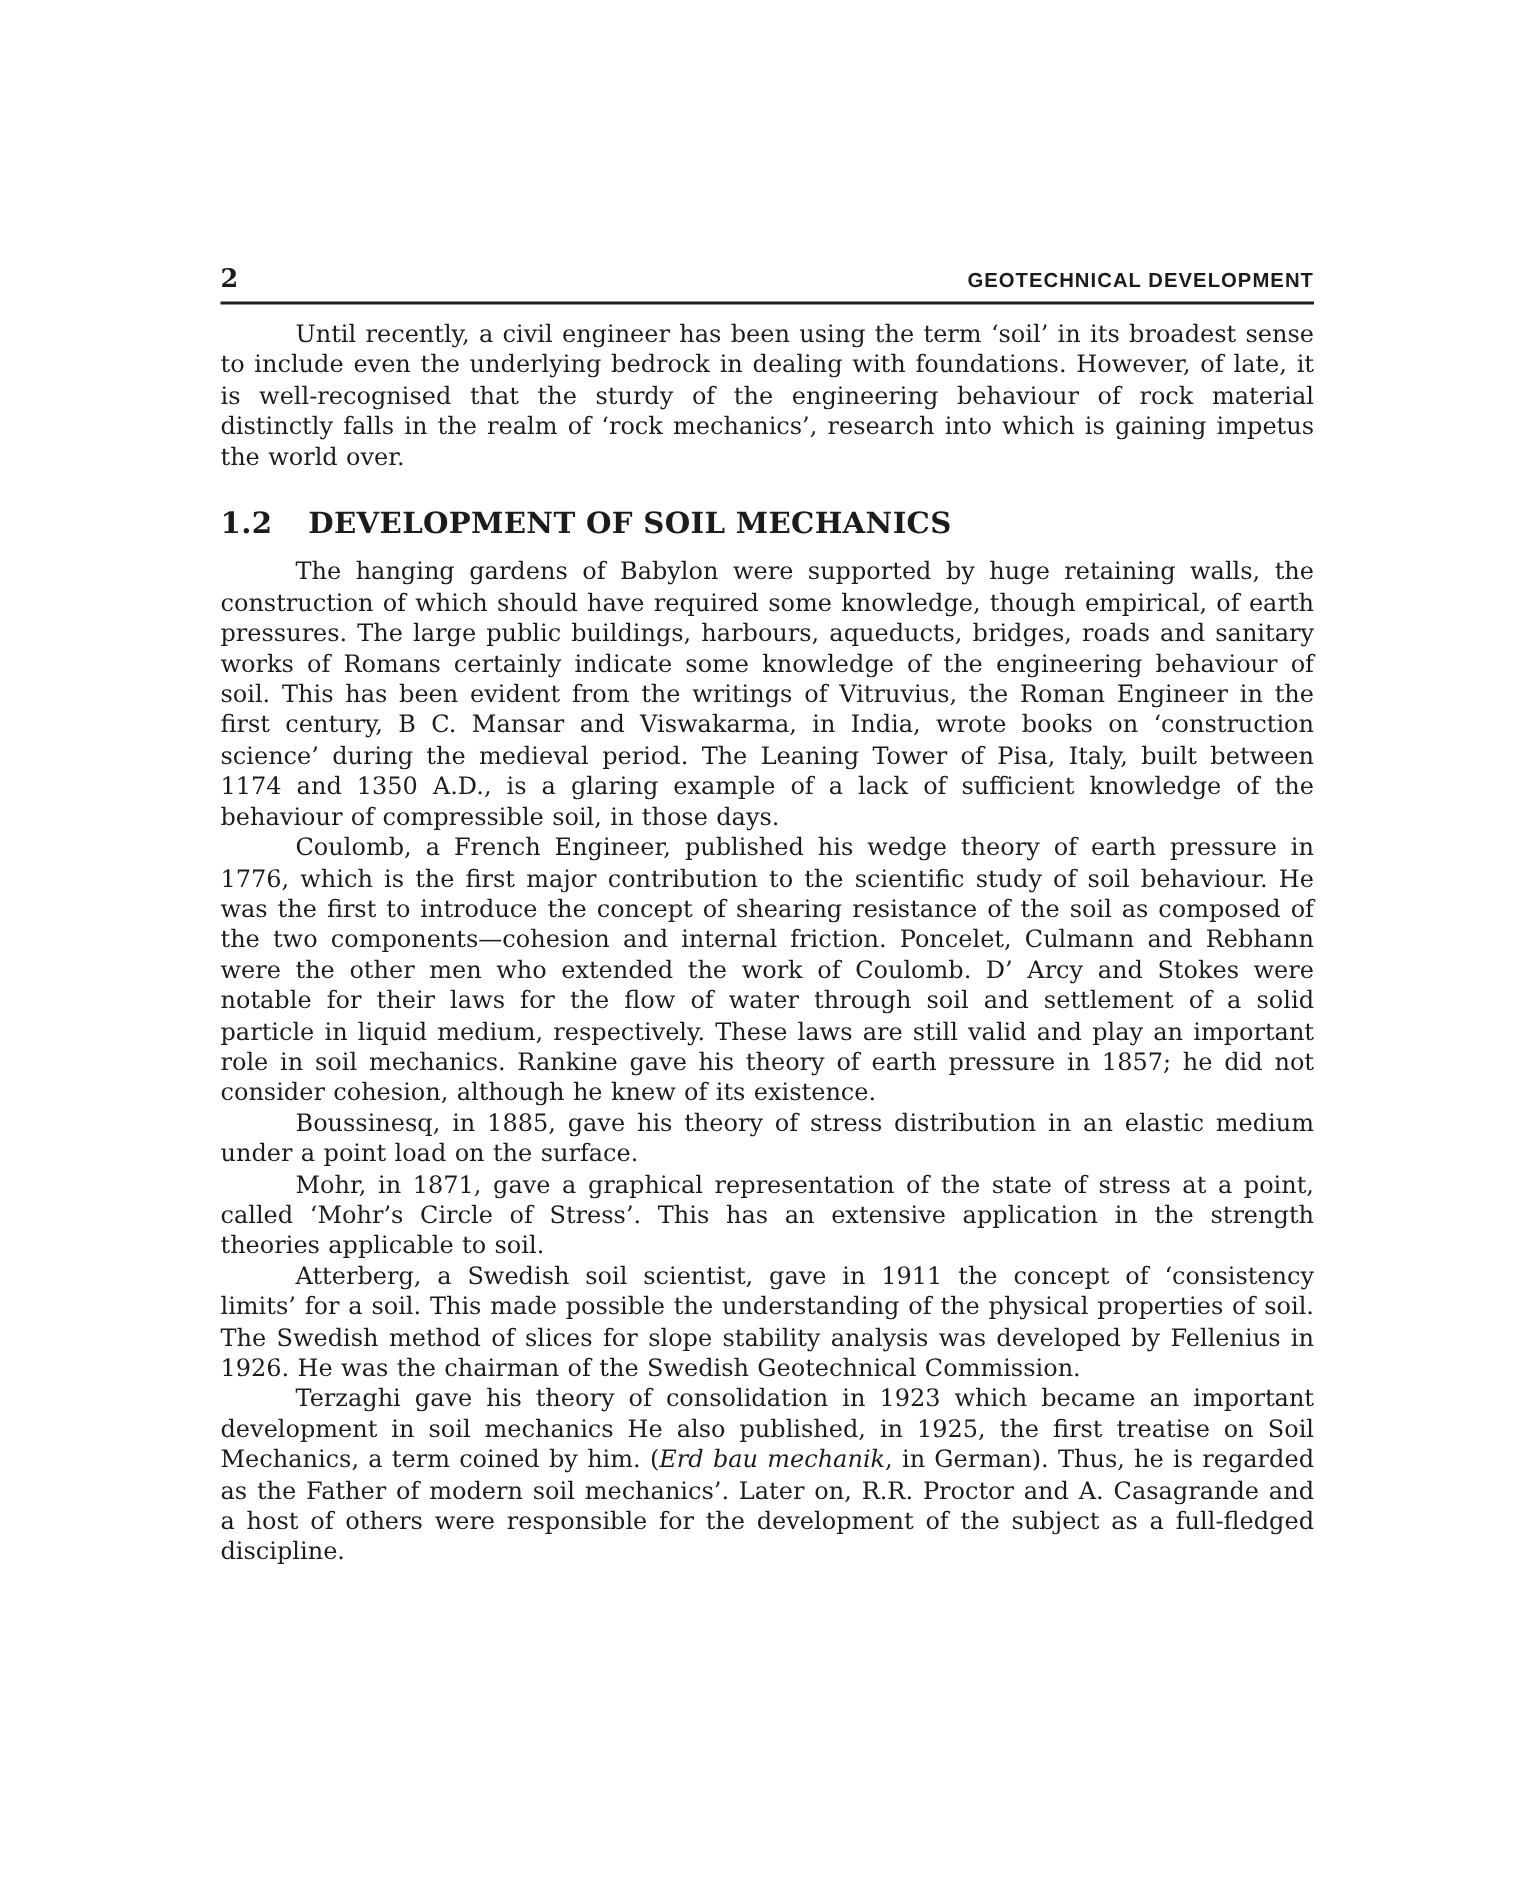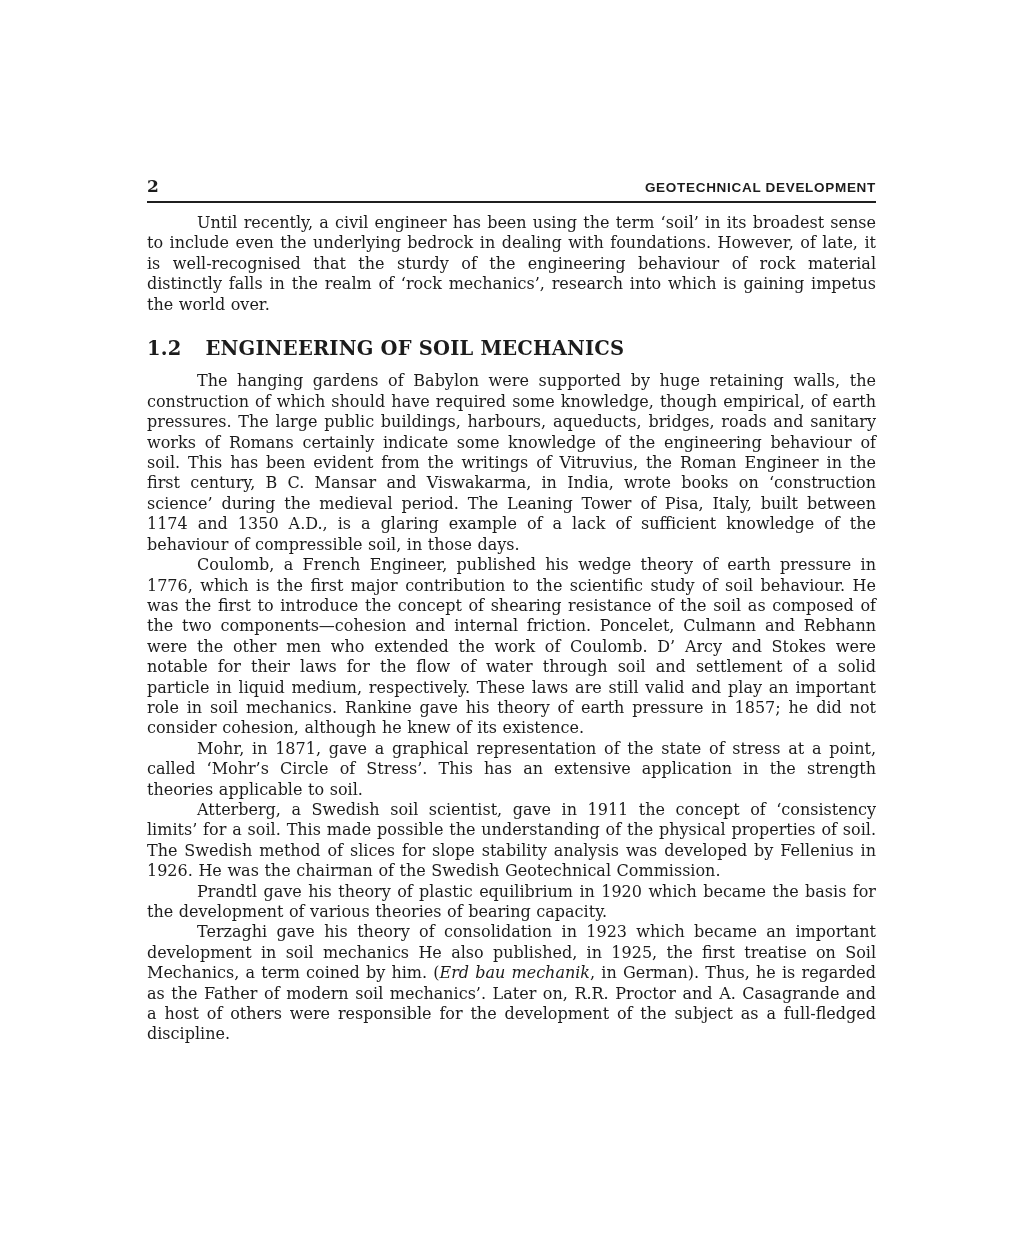--- a/index.html
+++ b/index.html
@@ -74,23 +74,23 @@
   <div class="page-header">
     <span class="page-number">2</span>
     <span class="running-title">GEOTECHNICAL DEVELOPMENT</span>
   </div>
   <div class="header-rule"></div>
 
   <p class="para indent intro-para">Until recently, a civil engineer has been using the term ‘soil’ in its broadest sense to include even the underlying bedrock in dealing with foundations. However, of late, it is well-recognised that the sturdy of the engineering behaviour of rock material distinctly falls in the realm of ‘rock mechanics’, research into which is gaining impetus the world over.</p>
 
   <h2 class="section-heading">
     <span class="section-number">1.2</span>
-    <span class="section-title">ENGINEERING OF SOIL MECHANICS</span>
+    <span class="section-title">DEVELOPMENT OF SOIL MECHANICS</span>
   </h2>
 
   <p class="para indent">The hanging gardens of Babylon were supported by huge retaining walls, the construction of which should have required some knowledge, though empirical, of earth pressures. The large public buildings, harbours, aqueducts, bridges, roads and sanitary works of Romans certainly indicate some knowledge of the engineering behaviour of soil. This has been evident from the writings of Vitruvius, the Roman Engineer in the first century, B C. Mansar and Viswakarma, in India, wrote books on ‘construction science’ during the medieval period. The Leaning Tower of Pisa, Italy, built between 1174 and 1350 A.D., is a glaring example of a lack of sufficient knowledge of the behaviour of compressible soil, in those days.</p>
   <p class="para indent">Coulomb, a French Engineer, published his wedge theory of earth pressure in 1776, which is the first major contribution to the scientific study of soil behaviour. He was the first to introduce the concept of shearing resistance of the soil as composed of the two components—cohesion and internal friction. Poncelet, Culmann and Rebhann were the other men who extended the work of Coulomb. D’ Arcy and Stokes were notable for their laws for the flow of water through soil and settlement of a solid particle in liquid medium, respectively. These laws are still valid and play an important role in soil mechanics. Rankine gave his theory of earth pressure in 1857; he did not consider cohesion, although he knew of its existence.</p>
+  <p class="para indent">Boussinesq, in 1885, gave his theory of stress distribution in an elastic medium under a point load on the surface.</p>
   <p class="para indent">Mohr, in 1871, gave a graphical representation of the state of stress at a point, called ‘Mohr’s Circle of Stress’. This has an extensive application in the strength theories applicable to soil.</p>
   <p class="para indent">Atterberg, a Swedish soil scientist, gave in 1911 the concept of ‘consistency limits’ for a soil. This made possible the understanding of the physical properties of soil. The Swedish method of slices for slope stability analysis was developed by Fellenius in 1926. He was the chairman of the Swedish Geotechnical Commission.</p>
-  <p class="para indent">Prandtl gave his theory of plastic equilibrium in 1920 which became the basis for the development of various theories of bearing capacity.</p>
   <p class="para indent"><span>Terzaghi gave his theory of consolidation in 1923 which became an important development in soil mechanics  He also published, in 1925, the first treatise on Soil Mechanics, a term coined by him. (</span><em class="book-title-em">Erd bau mechanik</em><span>, in German). Thus, he is regarded as the Father of modern soil mechanics’. Later on, R.R. Proctor and A. Casagrande and a host of others were responsible for the development of the subject as a full-fledged discipline.</span></p>
 
 </div>
 
 </body></html>

